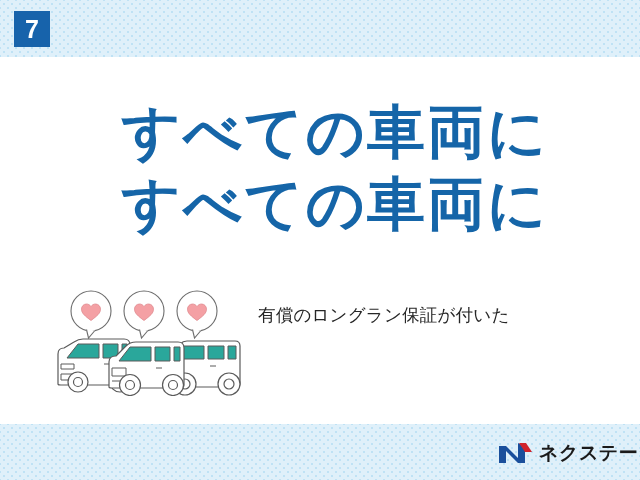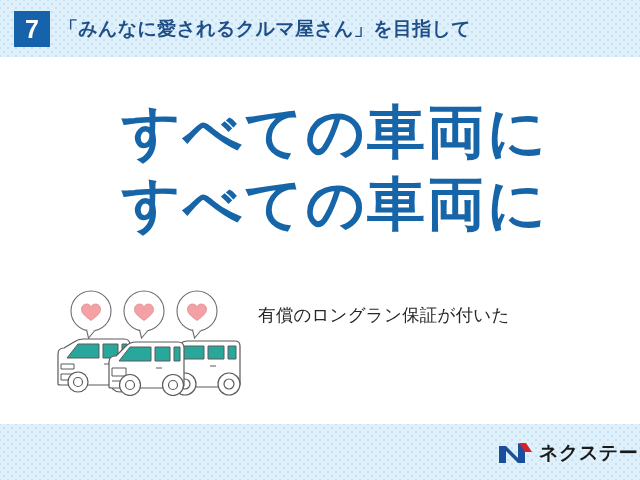--- a/index.html
+++ b/index.html
@@ -155,21 +155,20 @@
 </style>
 </head>
 <body>
 
 <div id="banner">
 
   <div id="header-band" class="dot-band"></div>
 
   <div id="header-badge">7</div>
 
-  <div id="header-title">「みんなに愛されるクルマ屋さん」を目指して</div>
 
   <div id="headline">
     <div class="headline-line">すべての車両に</div>
     <div class="headline-line">すべての車両に</div>
   </div>
 
   <div id="info-block">
 
     <svg id="cars-illustration" viewBox="0 0 198 108">
 

